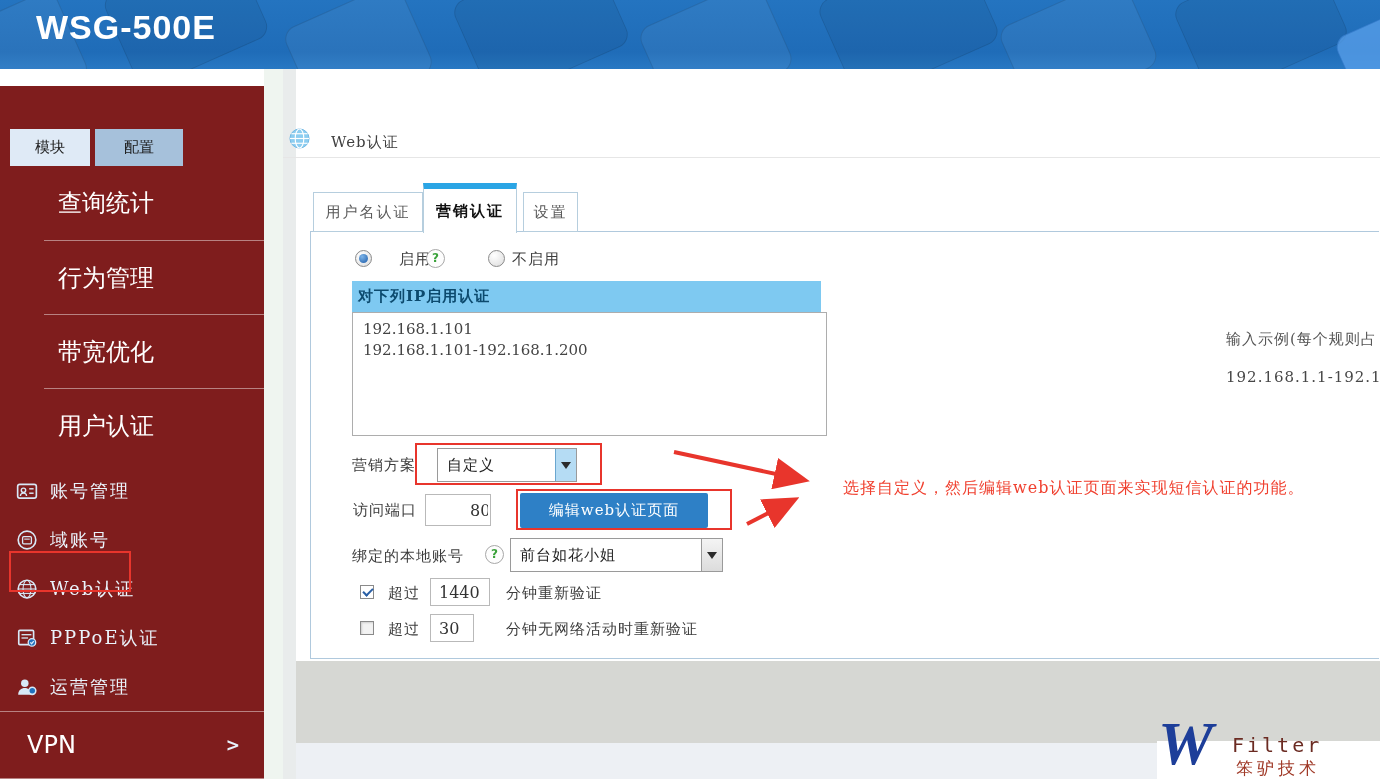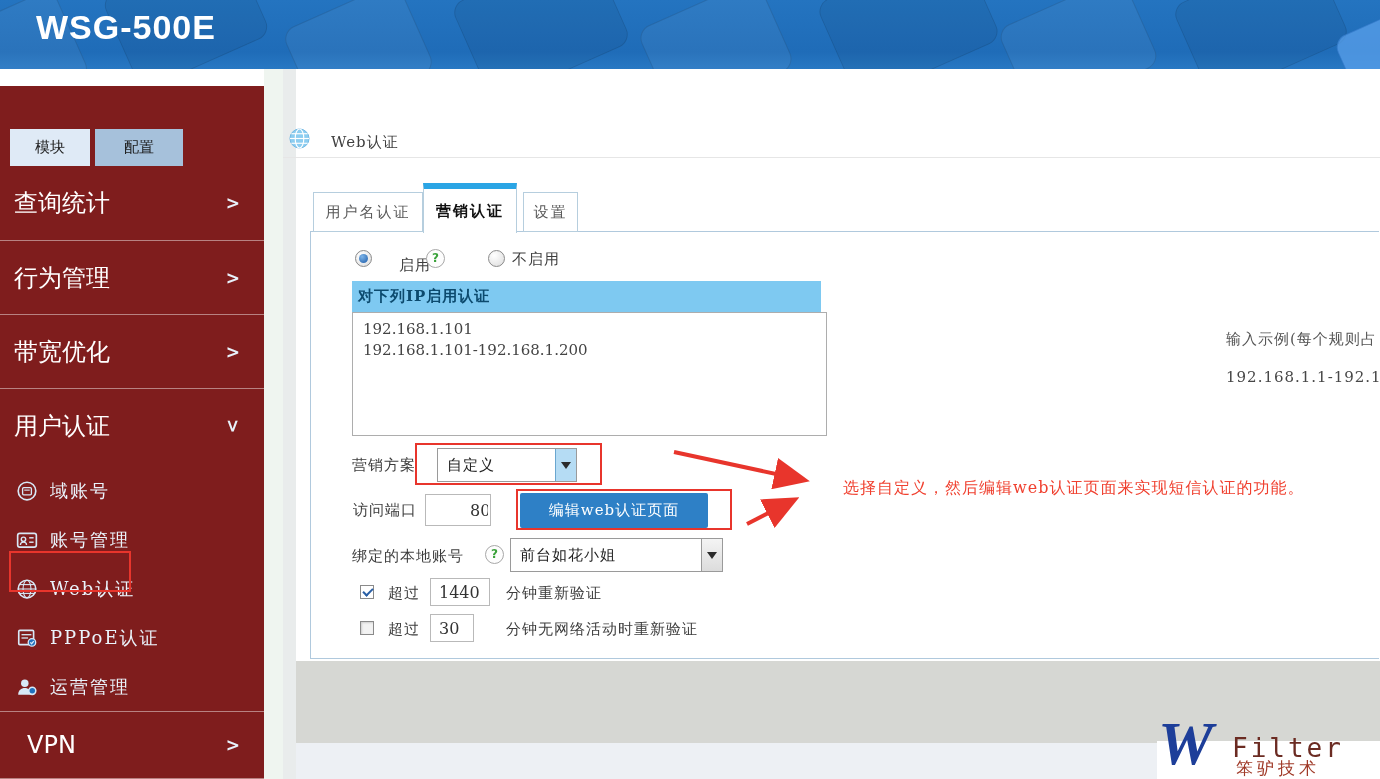--- a/index.html
+++ b/index.html
@@ -16,21 +16,21 @@
   .key.bright{background:rgba(90,160,235,0.75);border-color:rgba(40,110,190,0.6);}
   .app-title{left:36px;top:8px;color:#fff;font-size:34px;font-weight:600;
     font-family:"Liberation Sans","DejaVu Sans",sans-serif;letter-spacing:1px;}
 
   
   .sidebar{left:0;top:83px;width:264px;height:710px;background:#7f1d1d;border-top:3px solid #fff;box-sizing:border-box;}
   .side-tab{position:absolute;top:43px;height:37px;line-height:37px;text-align:center;
     font-family:"DejaVu Sans","Liberation Sans",sans-serif;font-size:15px;cursor:pointer;}
   .side-tab.t1{left:10px;width:80px;background:#dfeaf6;color:#222;}
   .side-tab.t2{left:95px;width:88px;background:#a6c1db;color:#1b1b1b;}
-  .menu{position:absolute;left:0;top:80px;width:264px;}
+  .menu{position:absolute;left:0;top:80px;width:264px;padding-left:44px;}
   .mitem{position:relative;height:74px;box-sizing:border-box;border-top:1px solid rgba(255,255,255,0.45);
     color:#fff;font-family:"DejaVu Sans","Liberation Sans",sans-serif;font-size:24px;
     display:flex;align-items:center;padding-left:14px;cursor:pointer;}
   .mitem:first-child{border-top:none;}
   .chev{position:absolute;right:24px;font-size:17px;font-weight:bold;color:#e8f2fb;
     font-family:"DejaVu Sans",sans-serif;}
   .chev.down{transform:rotate(90deg);}
   .submenu{position:absolute;left:0;top:380px;width:264px;}
   .sitem{height:49px;display:flex;align-items:center;padding-left:16px;color:#eaf3fb;
     font-size:18px;letter-spacing:2px;cursor:pointer;}
@@ -103,21 +103,21 @@
   
   .redbox{position:absolute;border:2px solid #e8352c;box-sizing:border-box;pointer-events:none;z-index:20;}
   .annot-text{position:absolute;left:843px;top:478px;font-size:16px;color:#f0402f;
     white-space:nowrap;letter-spacing:1px;z-index:20;}
   .arrows{position:absolute;left:0;top:0;z-index:21;pointer-events:none;}
 
   
   .logo-white{left:1157px;top:741px;width:223px;height:38px;background:#fff;}
   .logo-w{left:1158px;top:708px;font-size:62px;font-weight:bold;font-style:italic;
     color:#1d3e99;font-family:"Liberation Serif","DejaVu Serif",serif;z-index:6;}
-  .logo-name{left:1232px;top:733px;font-size:26px;color:#6b2b22;letter-spacing:3px;
+  .logo-name{left:1232px;top:733px;font-size:20px;color:#6b2b22;letter-spacing:3px;
     font-family:"DejaVu Sans Mono","Liberation Mono",monospace;z-index:6;}
   .logo-sub{left:1236px;top:757px;font-size:17px;color:#a03a28;letter-spacing:4px;z-index:6;}
 </style>
 </head>
 <body>
 
 <div id="screen">
 
   <div class="abs banner">
     <div class="key" style="left:-45px;top:8px;width:120px;height:95px;"></div>
@@ -151,35 +151,35 @@
       </div>
       <div class="mitem">
         <span>用户认证</span>
         <span class="chev down">&gt;</span>
       </div>
     </div>
 
     <div class="submenu">
       <div class="sitem">
         <svg class="icn" viewBox="0 0 20 20">
-          <circle cx="10" cy="10" r="8" fill="none" stroke="#d8e8f6" stroke-width="1.5"></circle>
-          <rect x="6" y="7" width="8" height="6.5" rx="1" fill="none" stroke="#d8e8f6" stroke-width="1.2"></rect>
-          <line x1="7.5" y1="9.2" x2="12.5" y2="9.2" stroke="#d8e8f6" stroke-width="1"></line>
-        </svg>
-        <span>域账号</span>
-      </div>
-      <div class="sitem">
-        <svg class="icn" viewBox="0 0 20 20">
           <rect x="1.5" y="4" width="17" height="12.5" rx="2" fill="none" stroke="#d8e8f6" stroke-width="1.5"></rect>
           <circle cx="6.8" cy="9.4" r="2" fill="none" stroke="#d8e8f6" stroke-width="1.3"></circle>
           <path d="M4,14.5 c0-1.8 1.3-2.6 2.8-2.6 s2.8 0.8 2.8 2.6" fill="none" stroke="#d8e8f6" stroke-width="1.2"></path>
           <line x1="12" y1="8" x2="16" y2="8" stroke="#d8e8f6" stroke-width="1.3"></line>
           <line x1="12" y1="12" x2="16" y2="12" stroke="#d8e8f6" stroke-width="1.3"></line>
         </svg>
         <span>账号管理</span>
+      </div>
+      <div class="sitem">
+        <svg class="icn" viewBox="0 0 20 20">
+          <circle cx="10" cy="10" r="8" fill="none" stroke="#d8e8f6" stroke-width="1.5"></circle>
+          <rect x="6" y="7" width="8" height="6.5" rx="1" fill="none" stroke="#d8e8f6" stroke-width="1.2"></rect>
+          <line x1="7.5" y1="9.2" x2="12.5" y2="9.2" stroke="#d8e8f6" stroke-width="1"></line>
+        </svg>
+        <span>域账号</span>
       </div>
       <div class="sitem">
         <svg class="icn" viewBox="0 0 20 20">
           <circle cx="10" cy="10" r="8" fill="none" stroke="#d8e8f6" stroke-width="1.5"></circle>
           <ellipse cx="10" cy="10" rx="3.6" ry="8" fill="none" stroke="#d8e8f6" stroke-width="1"></ellipse>
           <line x1="2" y1="10" x2="18" y2="10" stroke="#d8e8f6" stroke-width="1"></line>
           <line x1="3.2" y1="6" x2="16.8" y2="6" stroke="#d8e8f6" stroke-width="1"></line>
           <line x1="3.2" y1="14" x2="16.8" y2="14" stroke="#d8e8f6" stroke-width="1"></line>
         </svg>
         <span>Web认证</span>
@@ -233,21 +233,21 @@
   <div class="abs pg-title">Web认证</div>
 
   <div class="abs panel"></div>
   <div class="tab t-user">用户名认证</div>
   <div class="tab active">营销认证</div>
   <div class="tab t-set">设置</div>
 
   <div class="radio" style="left:355px;top:250px;">
     <div class="dot"></div>
   </div>
-  <div class="lbl" style="left:399px;top:256px;">启用</div>
+  <div class="lbl" style="left:399px;top:250px;">启用</div>
   <div class="help" style="left:426px;top:249px;">?</div>
   <div class="radio" style="left:488px;top:250px;"></div>
   <div class="lbl" style="left:512px;top:250px;">不启用</div>
 
   <div class="abs ip-bar">
     <span>对下列IP启用认证</span>
   </div>
   <textarea class="abs ip-area" spellcheck="false" style="">192.168.1.101
 192.168.1.101-192.168.1.200</textarea>
 

